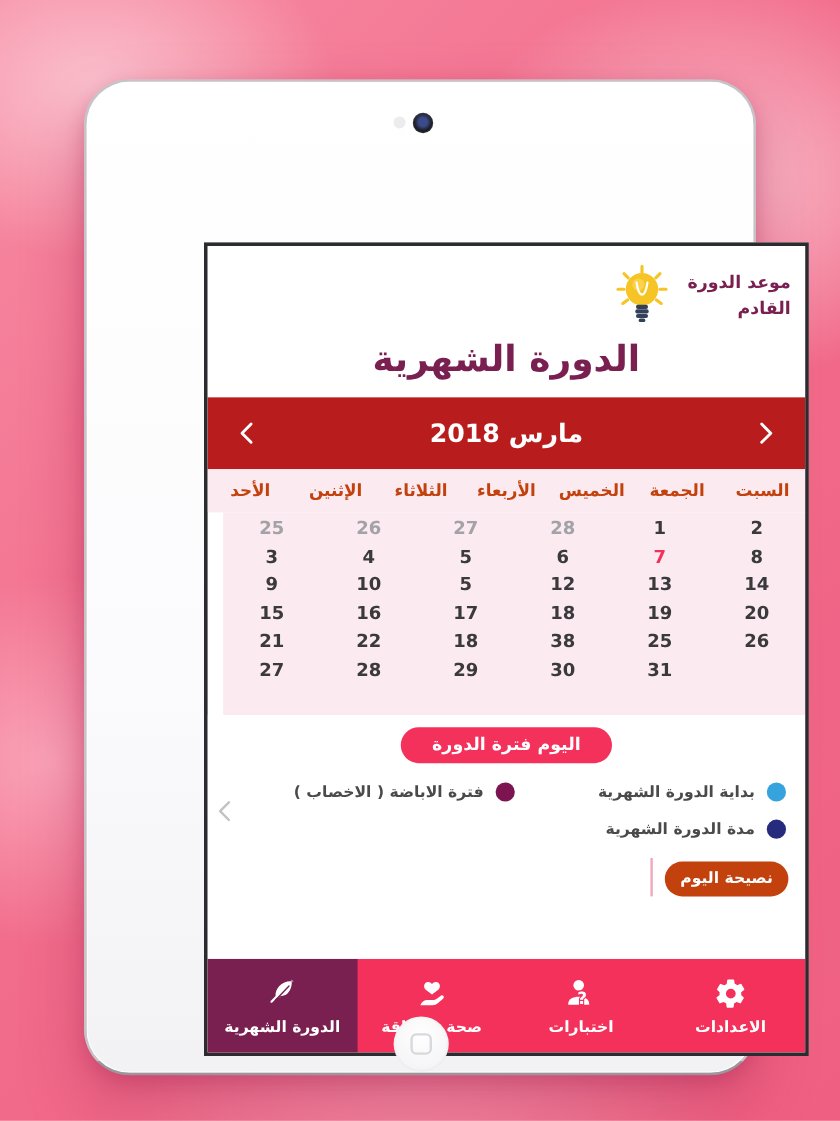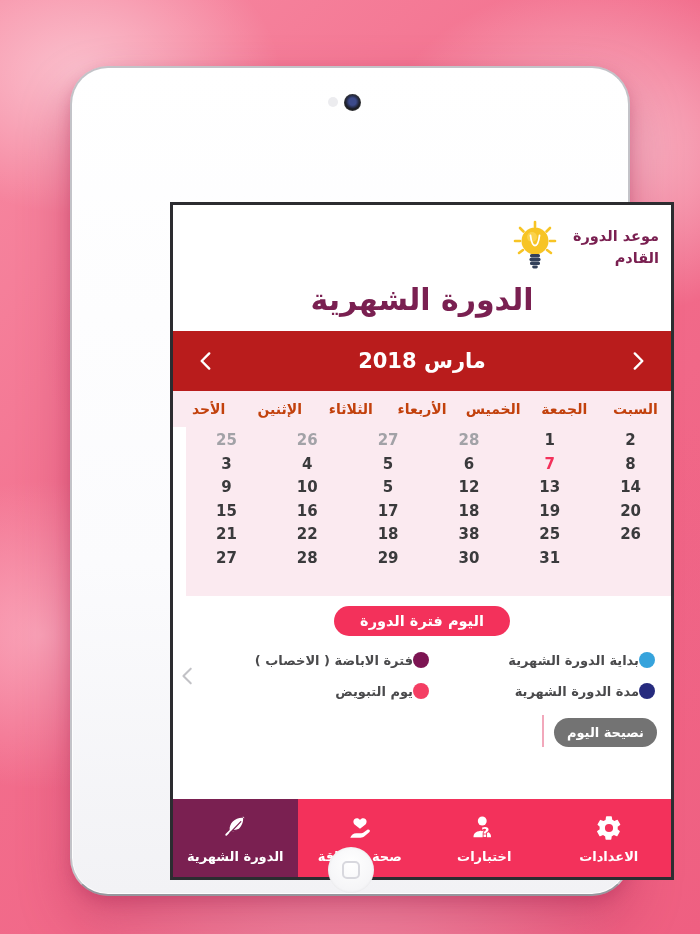--- a/index.html
+++ b/index.html
@@ -73,28 +73,28 @@
   .date-cell.today { color:#f3315b; }
 
   
   .white-section { flex:1; background:#fff; position:relative; padding-top:10px; }
   .edit-btn { display:block; margin:0 auto; background:#f3315b; color:#fff; border:none;
     font-family:inherit; font-size:14.5px; font-weight:bold; padding:7px 26px;
     border-radius:17px; cursor:pointer; }
 
   .legend-wrap { position:relative; margin-top:16px; padding:0 16px 0 34px; }
   .legend-grid { display:grid; grid-template-columns:1fr 1fr; row-gap:15px; column-gap:4px; }
-  .legend-item { display:flex; align-items:center; }
+  .legend-item { display:flex; align-items:center; gap:10px; }
   .dot { width:16px; height:16px; border-radius:50%; flex:none; }
   .legend-label { font-size:13px; font-weight:600; color:#4a4a4c; white-space:nowrap; }
   .legend-prev { position:absolute; left:4px; top:50%; transform:translateY(-50%);
     cursor:pointer; width:22px; height:30px; display:flex; align-items:center; }
 
   .tip-row { display:flex; align-items:flex-start; gap:10px; margin-top:16px; padding:0 14px; }
-  .tip-badge { background:#737373; color:#fff; font-size:13px; font-weight:bold;
+  .tip-badge { background:#c2410c; color:#fff; font-size:13px; font-weight:bold;
     padding:7px 13px; border-radius:17px; white-space:nowrap; flex:none; margin-top:3px; }
   .tip-divider { width:2px; align-self:stretch; background:#f2a8bb; flex:none; }
   .tip-text { font-size:12.5px; color:#4b4b4d; font-weight:600; line-height:1.8;
     text-align:right; }
   .tip-more { color:#f3315b; font-weight:bold; cursor:pointer; }
 
   
   .bottom-nav { height:78px; flex:none; background:#f3315b; display:grid;
     grid-template-columns:repeat(4,1fr); }
   .nav-tab { display:flex; flex-direction:column; align-items:center; justify-content:center;
@@ -211,24 +211,20 @@
               <span class="legend-label">بداية الدورة الشهرية</span>
             </div>
             <div class="legend-item">
               <span class="dot" style="background: rgb(124, 20, 82);"></span>
               <span class="legend-label">فترة الاباضة (  الاخصاب )</span>
             </div>
             <div class="legend-item">
               <span class="dot" style="background: rgb(38, 43, 126);"></span>
               <span class="legend-label">مدة الدورة الشهرية</span>
             </div>
-            <div class="legend-item">
-              <span class="dot" style="background: rgb(244, 62, 99);"></span>
-              <span class="legend-label">يوم التبويض</span>
-            </div>
           </div>
         <span class="legend-prev">
           <svg viewBox="0 0 24 24" width="22" height="30">
             <polyline points="15,4 7,12 15,20" fill="none" stroke="#c2c2c6" stroke-width="2.2" stroke-linecap="round" stroke-linejoin="round"></polyline>
           </svg>
         </span>
       </div>
 
       <div class="tip-row">
         <span class="tip-badge">نصيحة اليوم</span>

